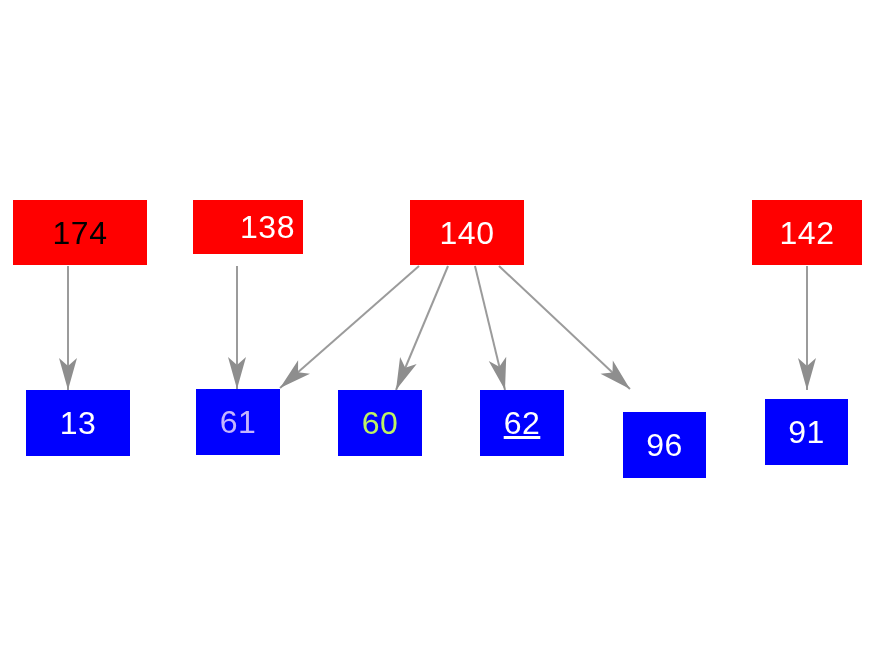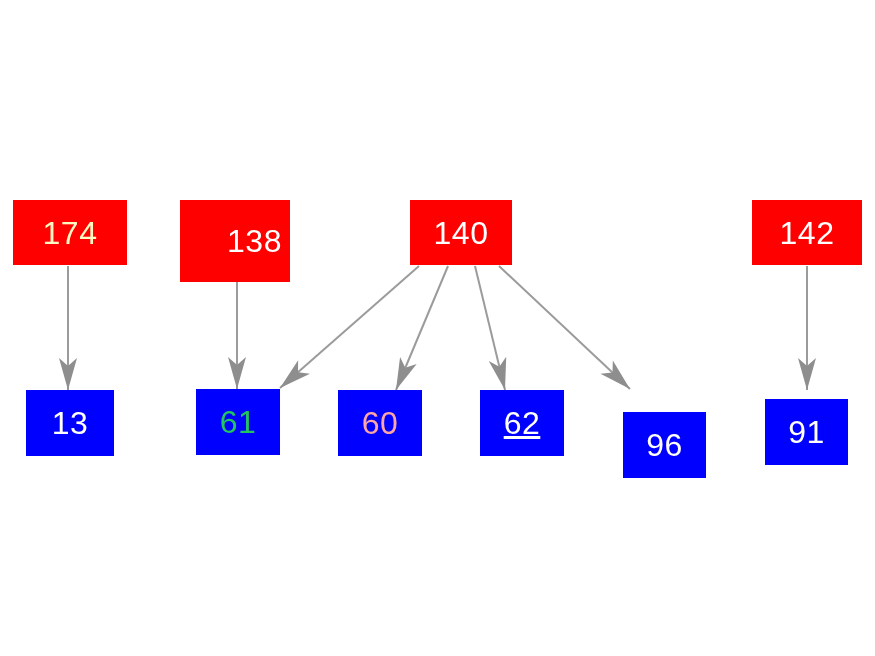--- a/index.html
+++ b/index.html
@@ -57,39 +57,39 @@
         <line x1="68" y1="266" x2="68" y2="390" stroke="#9b9b9b" stroke-width="2" marker-end="url(#arrowhead)"></line>
         <line x1="237" y1="266" x2="237" y2="389" stroke="#9b9b9b" stroke-width="2" marker-end="url(#arrowhead)"></line>
         <line x1="419" y1="266" x2="280" y2="388" stroke="#9b9b9b" stroke-width="2" marker-end="url(#arrowhead)"></line>
         <line x1="448" y1="266" x2="396" y2="390" stroke="#9b9b9b" stroke-width="2" marker-end="url(#arrowhead)"></line>
         <line x1="475" y1="266" x2="505" y2="390" stroke="#9b9b9b" stroke-width="2" marker-end="url(#arrowhead)"></line>
         <line x1="499" y1="266" x2="630" y2="389" stroke="#9b9b9b" stroke-width="2" marker-end="url(#arrowhead)"></line>
         <line x1="807" y1="266" x2="807" y2="390" stroke="#9b9b9b" stroke-width="2" marker-end="url(#arrowhead)"></line>
       </g>
   </svg>
   <div id="nodes">
-      <div class="node" style="left: 13px; top: 200px; width: 114px; height: 65px; background: rgb(255, 0, 0); color: #fef9c3;">
+      <div class="node" style="left: 13px; top: 200px; width: 134px; height: 65px; background: rgb(255, 0, 0); color: #000000;">
         <span>174</span>
       </div>
-      <div class="node" style="left: 180px; top: 200px; width: 110px; height: 82px; background: rgb(255, 0, 0); color: rgb(255, 255, 255); padding-left: 39px;">
+      <div class="node" style="left: 193px; top: 200px; width: 110px; height: 54px; background: rgb(255, 0, 0); color: rgb(255, 255, 255); padding-left: 39px;">
         <span>138</span>
       </div>
-      <div class="node" style="left: 410px; top: 200px; width: 102px; height: 65px; background: rgb(255, 0, 0); color: rgb(255, 255, 255);">
+      <div class="node" style="left: 410px; top: 200px; width: 114px; height: 65px; background: rgb(255, 0, 0); color: rgb(255, 255, 255);">
         <span>140</span>
       </div>
       <div class="node" style="left: 752px; top: 200px; width: 110px; height: 65px; background: rgb(255, 0, 0); color: rgb(255, 255, 255);">
         <span>142</span>
       </div>
-      <div class="node" style="left: 26px; top: 390px; width: 88px; height: 66px; background: rgb(0, 0, 255); color: rgb(255, 255, 255);">
+      <div class="node" style="left: 26px; top: 390px; width: 104px; height: 66px; background: rgb(0, 0, 255); color: rgb(255, 255, 255);">
         <span>13</span>
       </div>
-      <div class="node" style="left: 196px; top: 389px; width: 84px; height: 66px; background: rgb(0, 0, 255); color: #22c55e;">
+      <div class="node" style="left: 196px; top: 389px; width: 84px; height: 66px; background: rgb(0, 0, 255); color: #c4b5fd;">
         <span>61</span>
       </div>
-      <div class="node" style="left: 338px; top: 390px; width: 84px; height: 66px; background: rgb(0, 0, 255); color: #fca5a5;">
+      <div class="node" style="left: 338px; top: 390px; width: 84px; height: 66px; background: rgb(0, 0, 255); color: #bef264;">
         <span>60</span>
       </div>
       <div class="node" style="left: 480px; top: 390px; width: 84px; height: 66px; background: rgb(0, 0, 255); color: rgb(255, 255, 255); text-decoration: underline;">
         <span>62</span>
       </div>
       <div class="node" style="left: 623px; top: 390px; width: 83px; height: 66px; background: rgb(0, 0, 255); color: rgb(255, 255, 255); margin-top: 22px;">
         <span>96</span>
       </div>
       <div class="node" style="left: 765px; top: 390px; width: 83px; height: 66px; background: rgb(0, 0, 255); color: rgb(255, 255, 255); margin-top: 9px;">
         <span>91</span>

